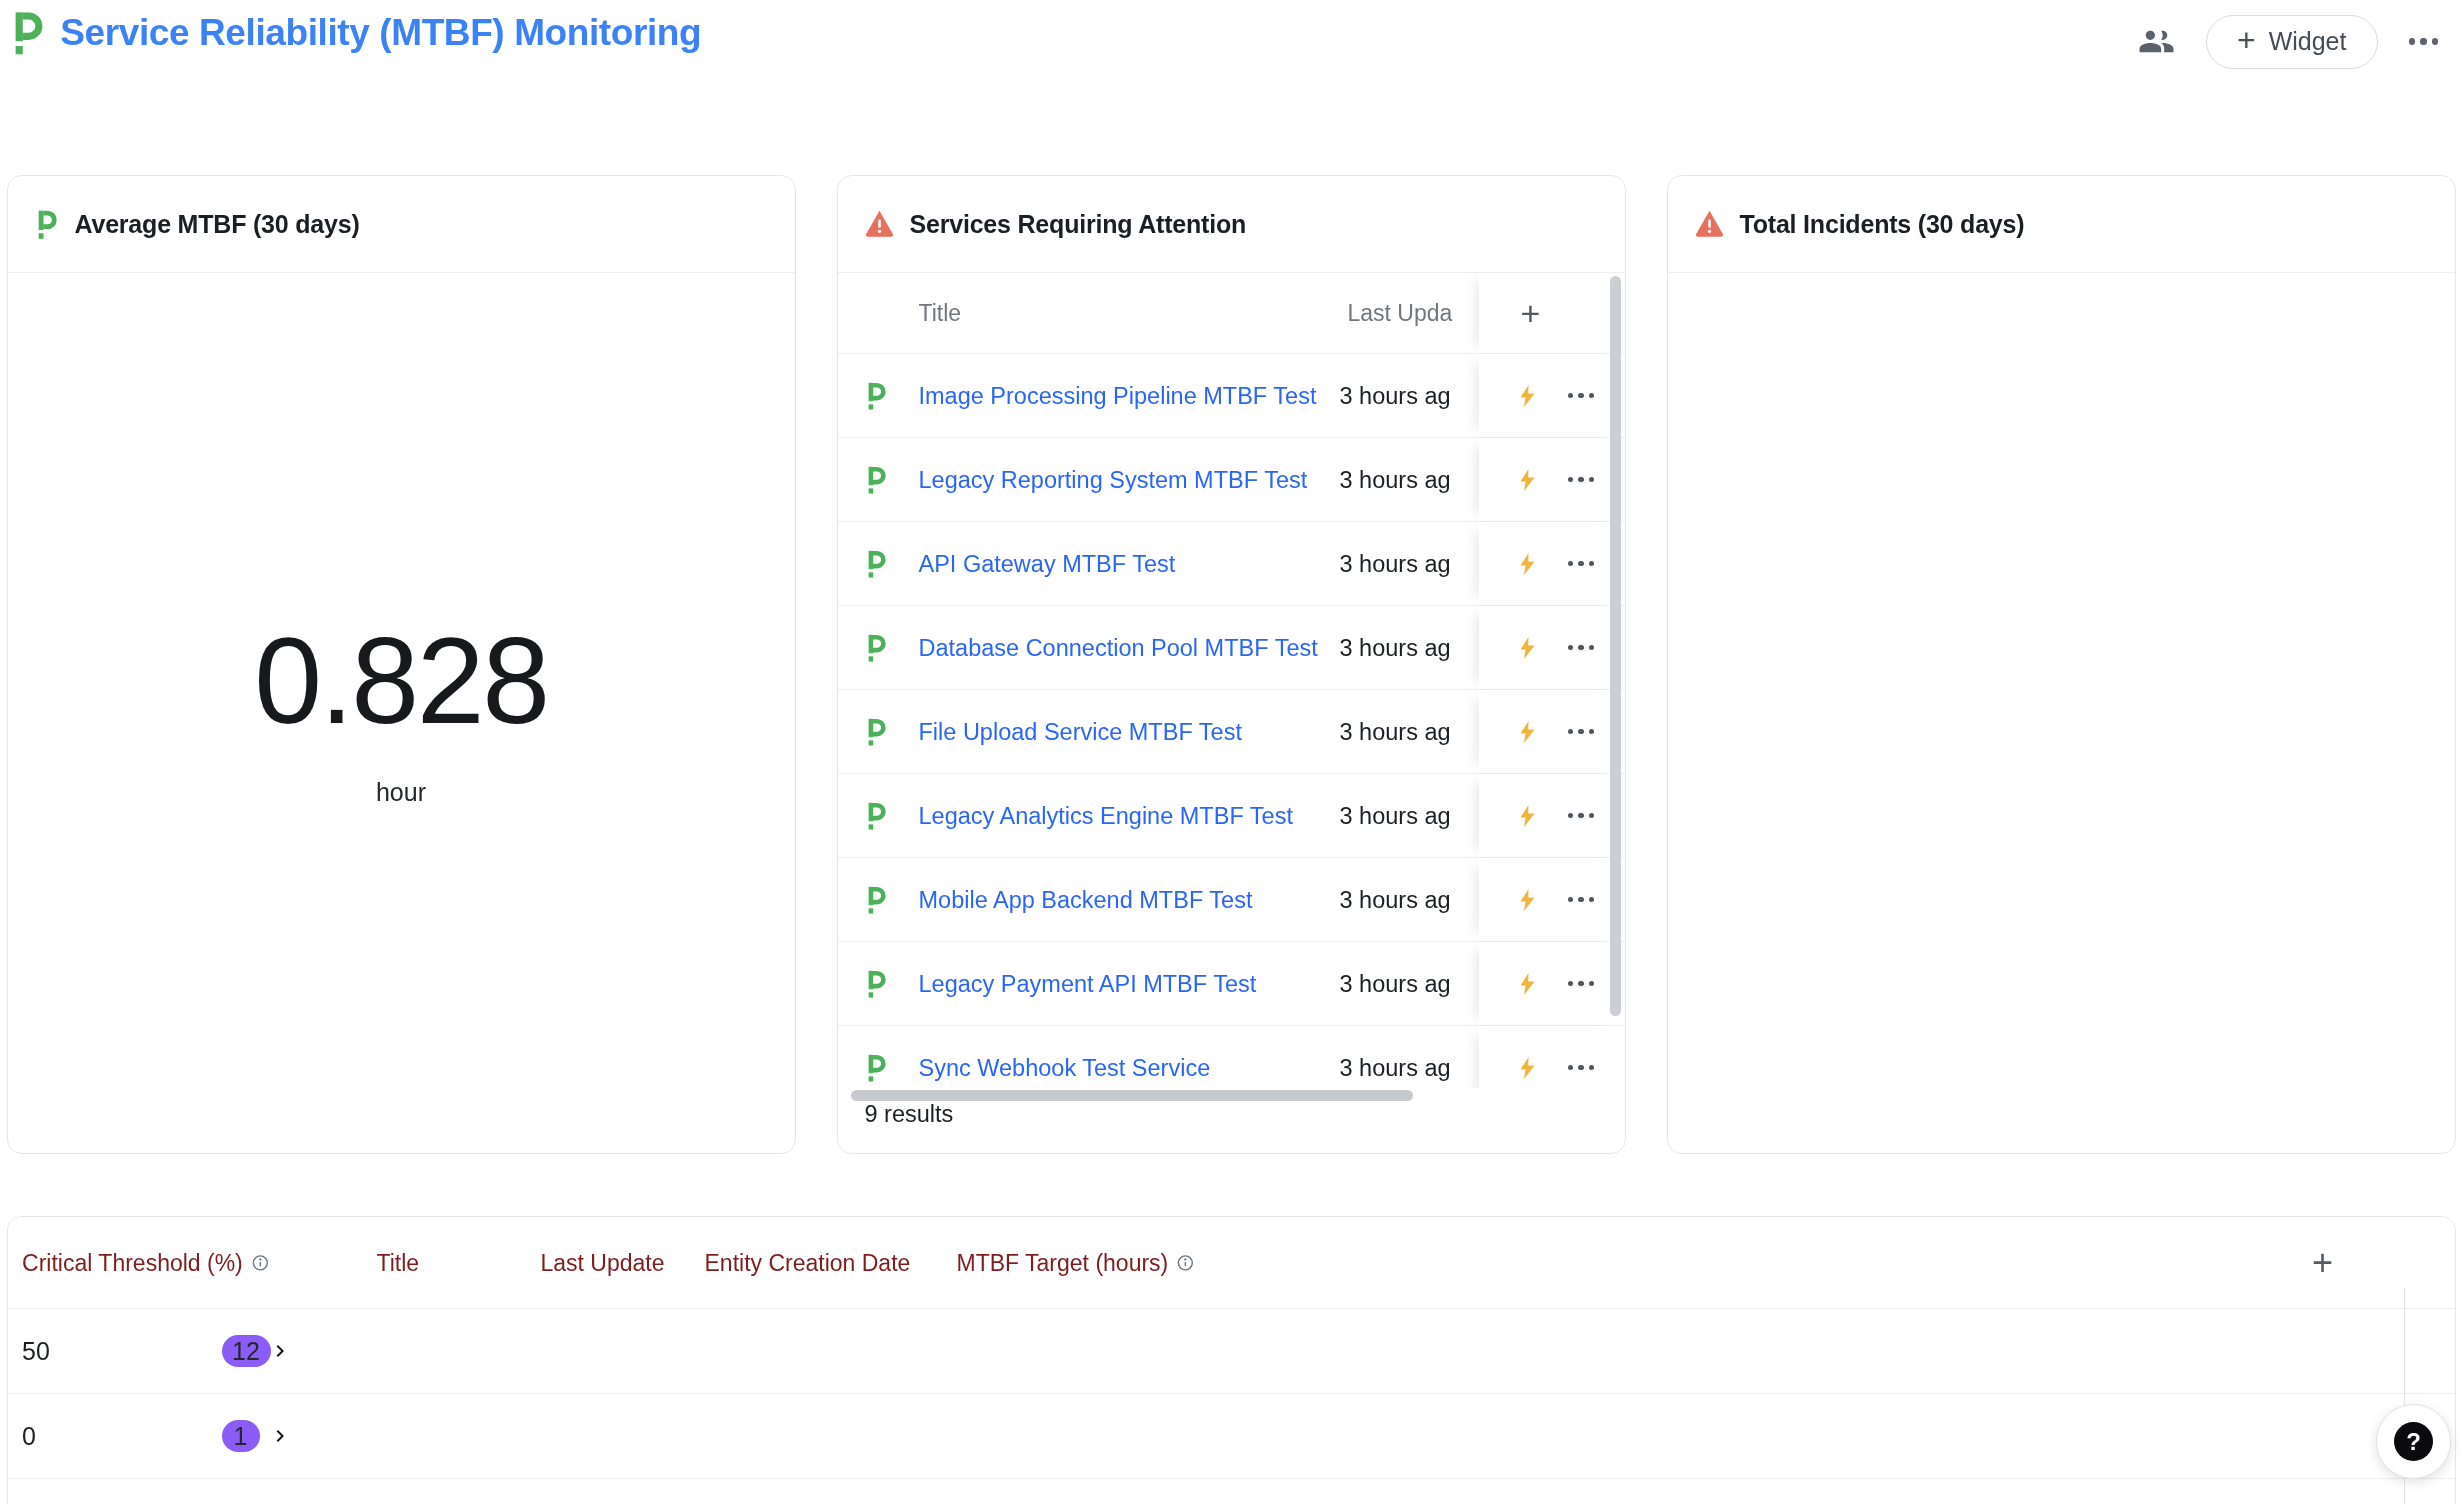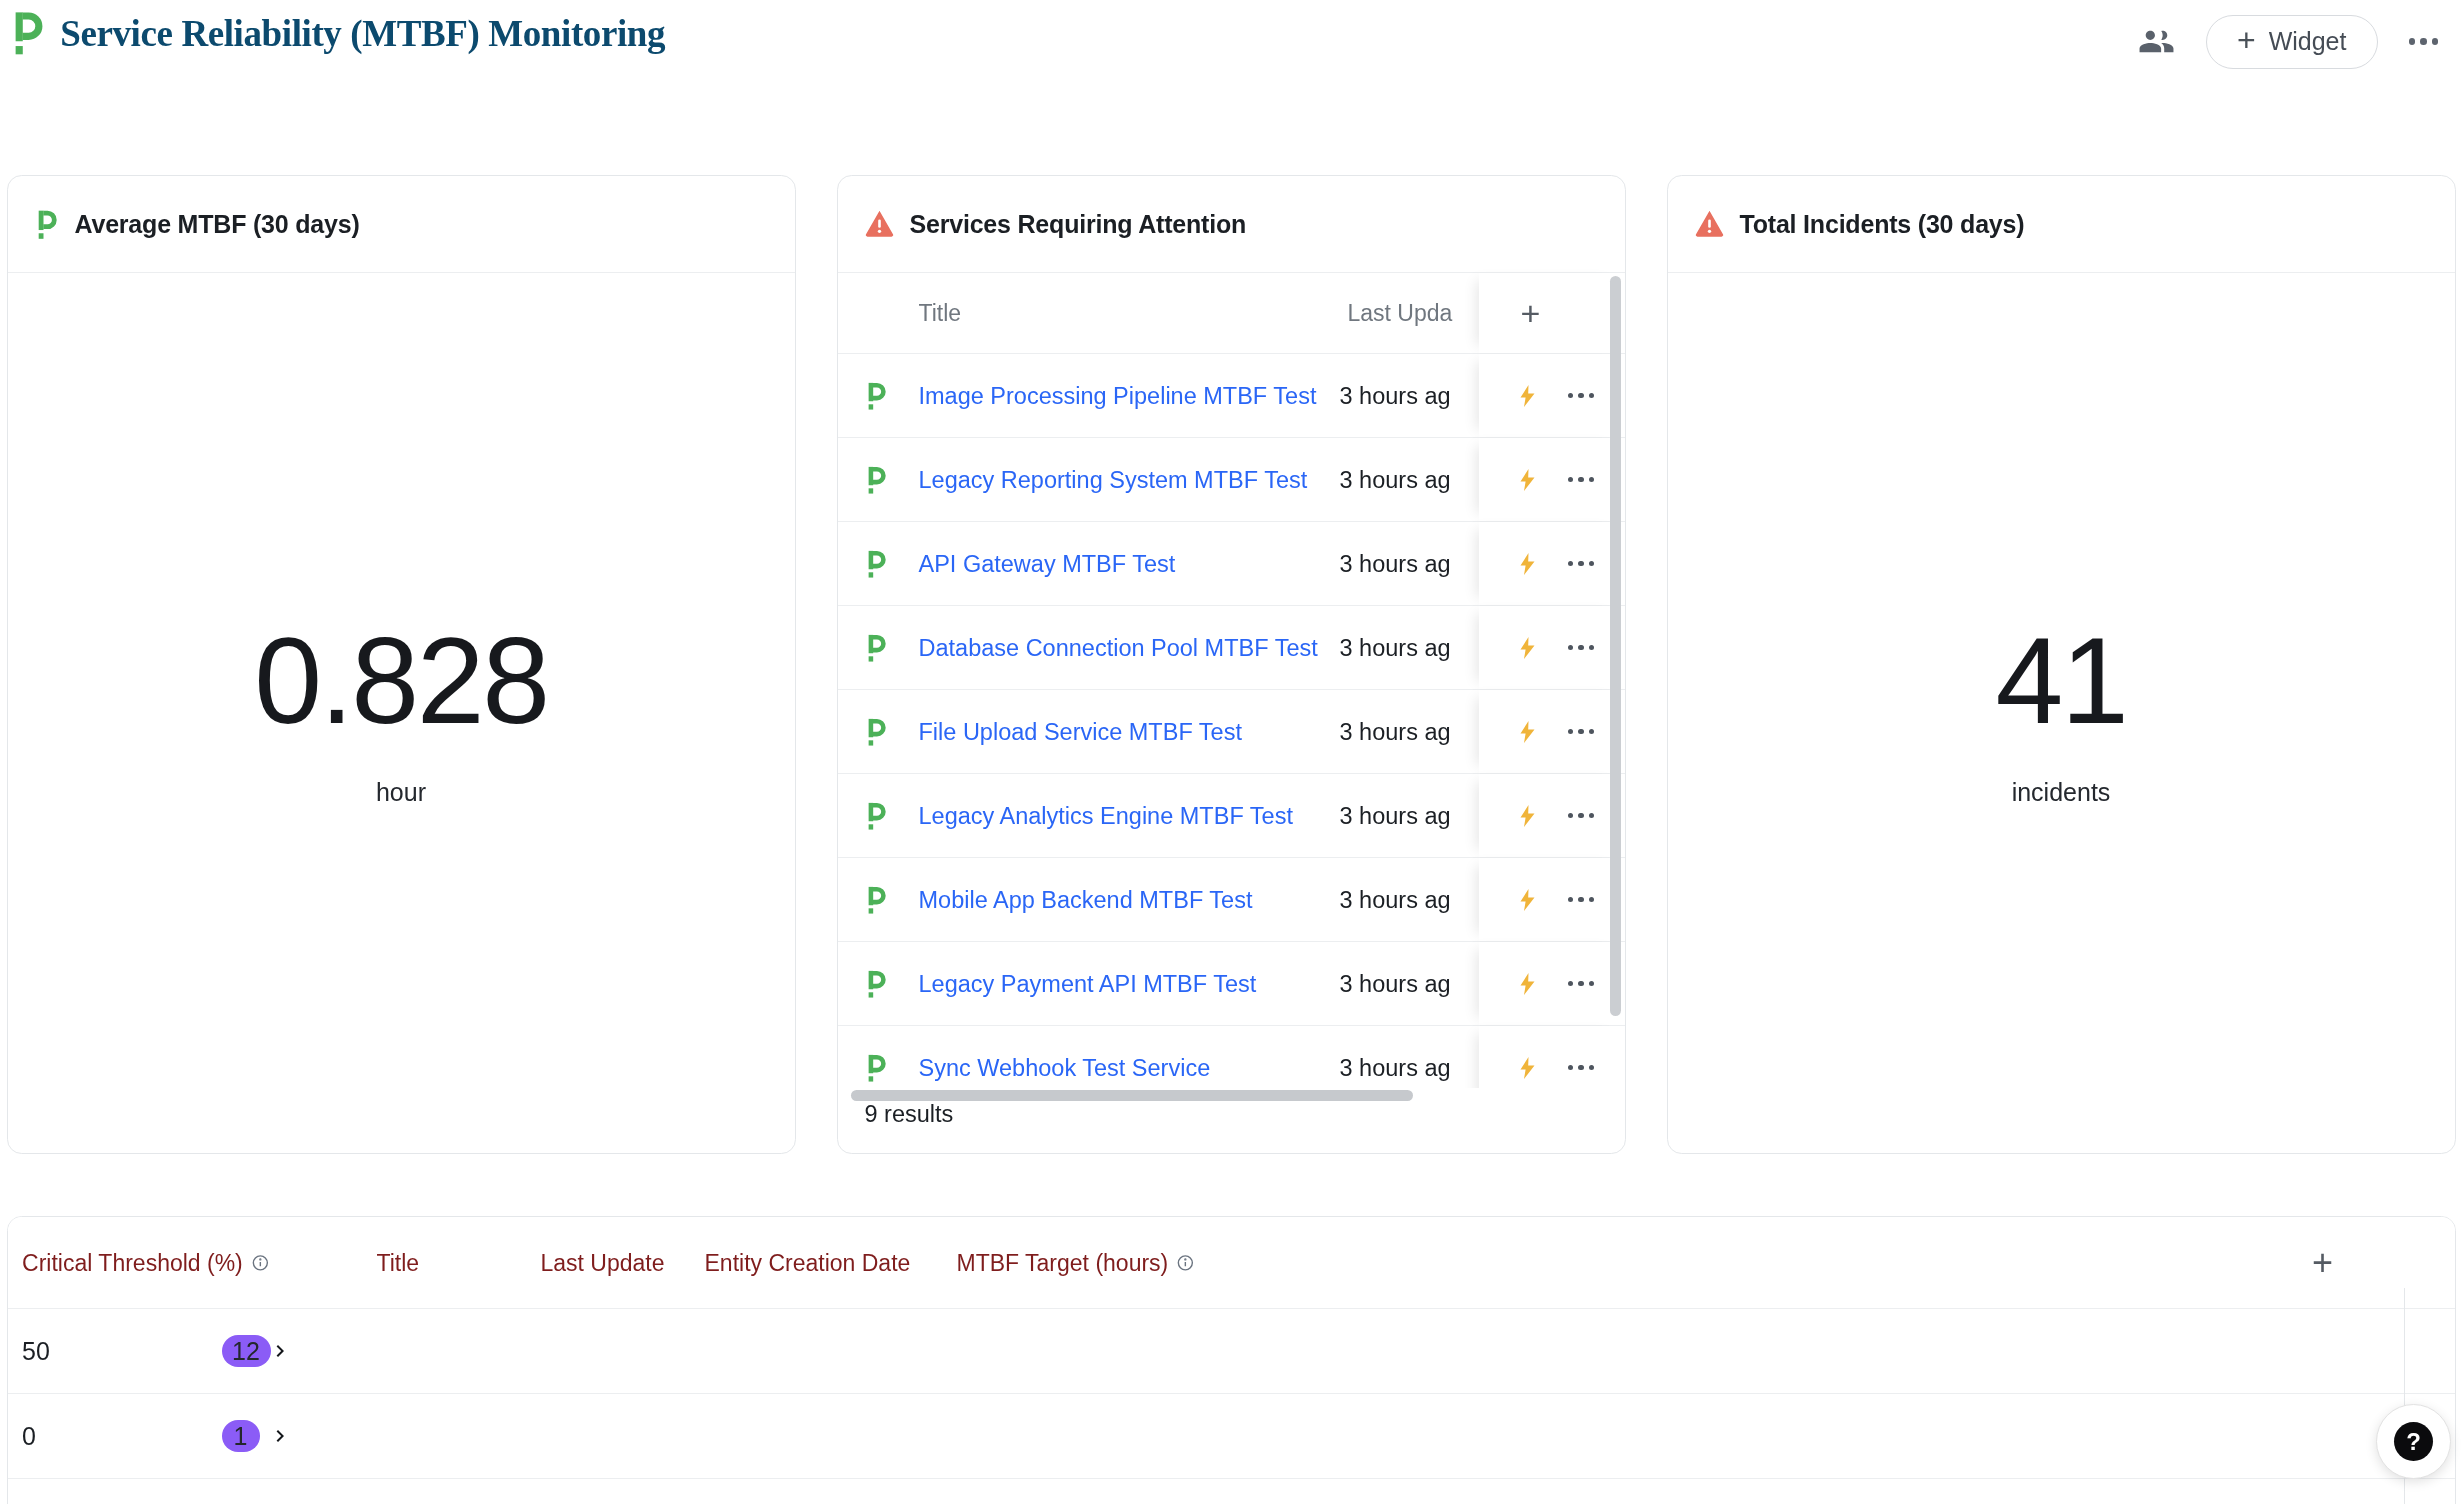--- a/index.html
+++ b/index.html
@@ -7,21 +7,21 @@
     width: 2462px; height: 1505px;
     overflow: hidden;
     background: #ffffff;
     font-family: "Liberation Sans", "DejaVu Sans", sans-serif;
     color: #1c2025;
   }
 
   
   .page-header { position: relative; padding: 11.4px 24px 0 9.7px; }
   .title-row { display: flex; align-items: center; gap: 14.6px; }
-  .page-title { font-size: 37px; font-weight: 700; letter-spacing: -0.4px; color: #0c4a6e; font-family: Liberation Serif, serif; }
+  .page-title { font-size: 37px; font-weight: 700; letter-spacing: -0.4px; color: #3b82f6; }
   .page-subtitle { margin: 21px 0 0 1.6px; font-size: 23.5px; color: #586070; }
 
   .header-actions { position: absolute; right: 24px; top: 14.6px; display: flex; align-items: center; gap: 31px; }
   .icon-btn { background: none; border: none; cursor: pointer; display: flex; align-items: center; }
   .widget-btn {
     display: flex; align-items: center; justify-content: center; gap: 13px;
     width: 172px; height: 54px; border-radius: 27px;
     border: 1.6px solid #d8dbdf; background: #fff; cursor: pointer;
     font-family: inherit;
   }
@@ -438,24 +438,20 @@
     <div class="card-header">
       <span>
         <svg width="29" height="26" viewBox="0 0 24 22" fill="#E8705F">
           <path d="M12 .8 23.4 20.6 a1.4 1.4 0 0 1 -1.2 2.1 H1.8 a1.4 1.4 0 0 1 -1.2 -2.1 Z" transform="translate(0,-1)"></path>
           <rect x="10.9" y="7.2" width="2.2" height="7" rx="1.1" fill="#fff"></rect>
           <circle cx="12" cy="17.2" r="1.4" fill="#fff"></circle>
         </svg>
       </span>
       <span class="card-title">Total Incidents (30 days)</span>
     </div>
-    <div class="stat-body">
-      <div class="stat-value">41</div>
-      <div class="stat-unit">incidents</div>
-    </div>
   </section>
 </main>
 
 <section class="threshold-widget">
 
   <div class="widget-thead">
     <span class="wth c0">
       <span>Critical Threshold (%)</span>
       <span>
         <svg width="18.7" height="18.7" viewBox="0 0 24 24" fill="none" stroke="#6b7480" stroke-width="1.8">

